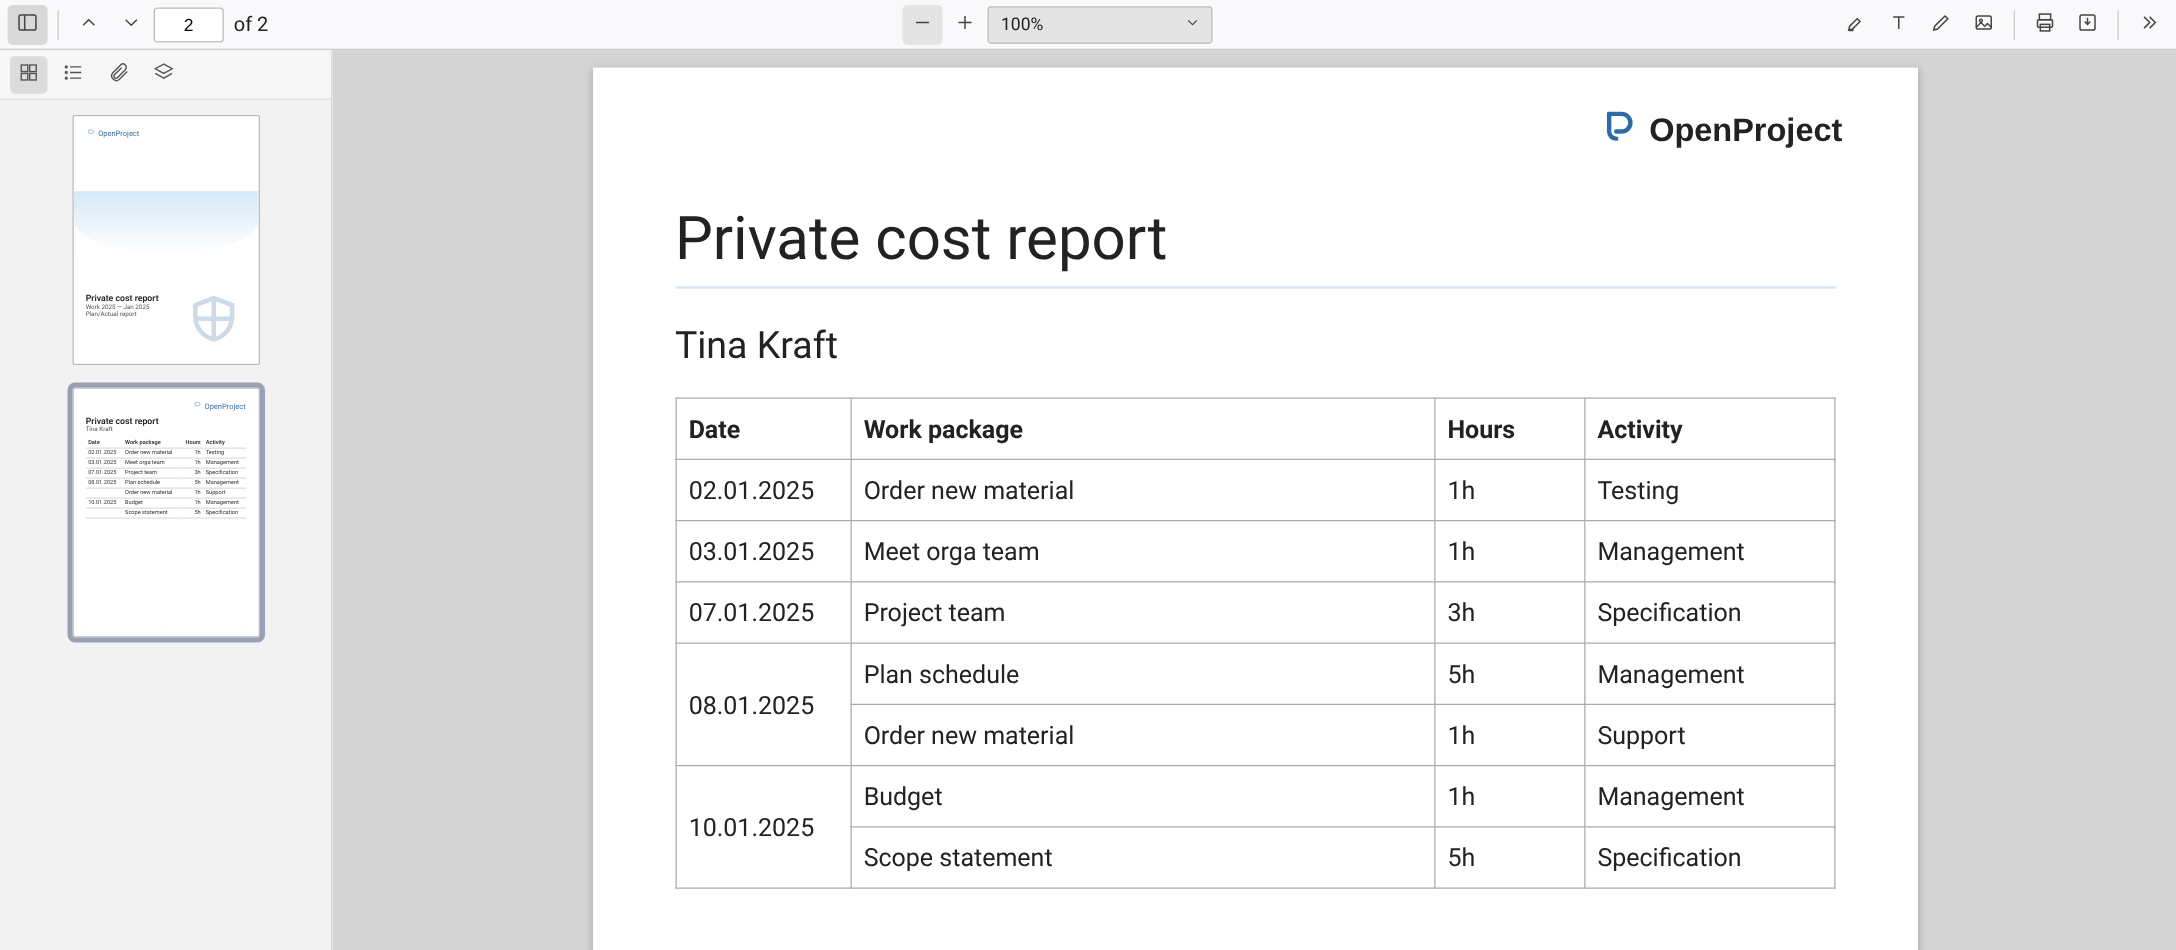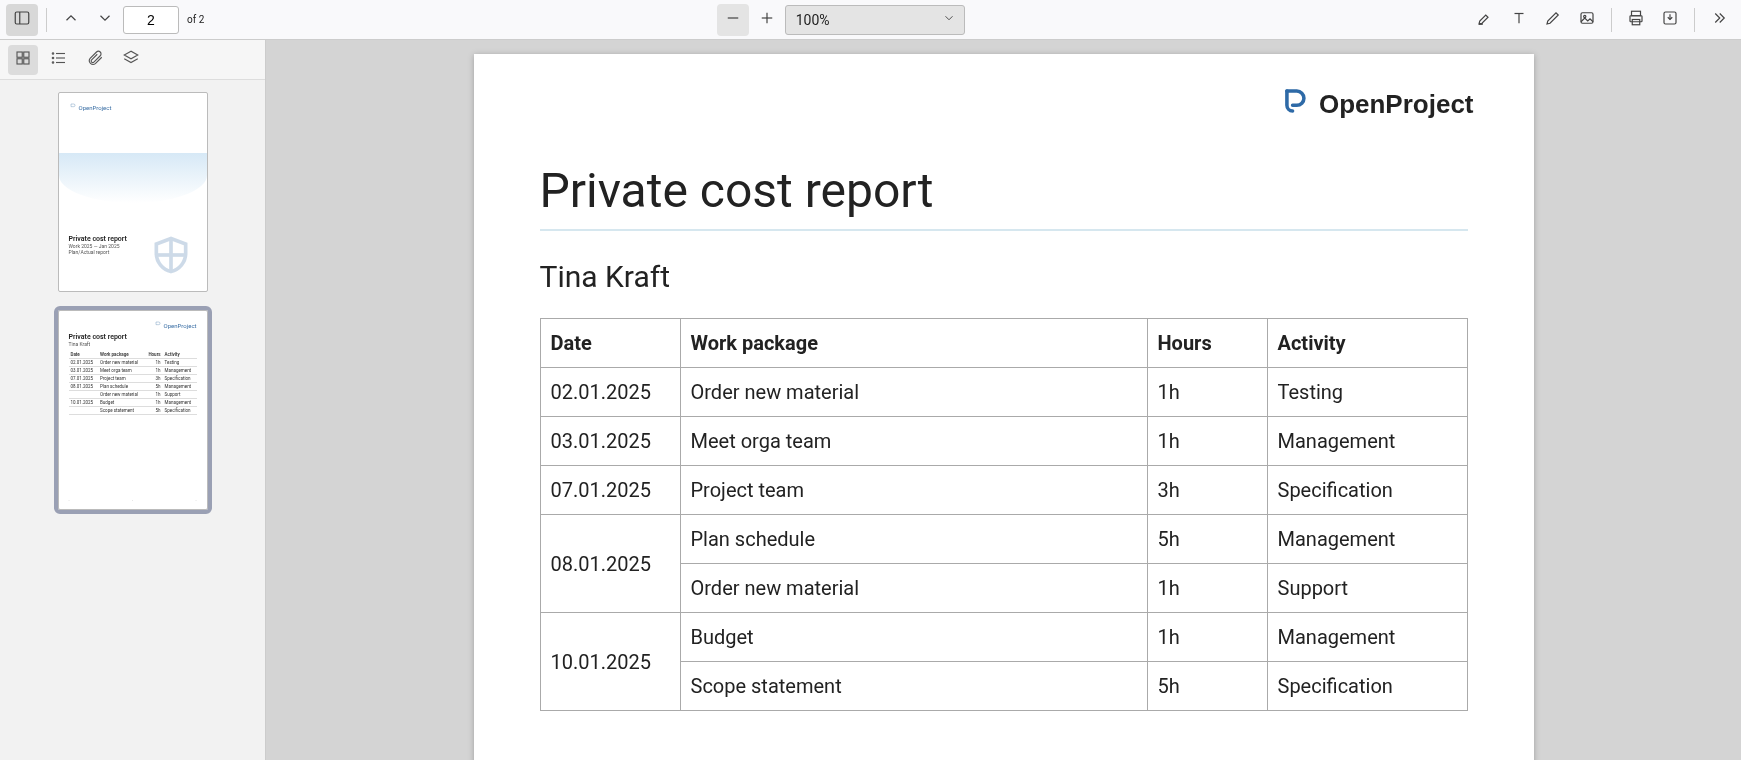--- a/index.html
+++ b/index.html
@@ -33,21 +33,21 @@
   .tb-btn svg { width: 18px; height: 18px; stroke: #444; fill: none; stroke-width: 1.6; }
   .tb-btn.active { background: #d8d8d8; }
   .tb-sep { width: 1px; height: 24px; background: #ccc; margin: 0 6px; }
   .tb-group { display:flex; align-items:center; gap:2px; }
   .page-input {
     width: 56px; height: 28px;
     border: 1px solid #bbb; border-radius: 3px;
     text-align: center; font-size: 14px;
     background:#fff;
   }
-  .page-of { font-size: 10px; color:#222; margin: 0 8px 0 6px; }
+  .page-of { font-size: 16px; color:#222; margin: 0 8px 0 6px; }
   .zoom-select {
     display:flex; align-items:center; justify-content:space-between;
     width: 180px; height: 30px;
     border:1px solid #bbb; border-radius:3px;
     background:#e4e4e4;
     padding: 0 8px 0 10px;
     font-size:14px; color:#222;
     cursor:pointer;
   }
   .zoom-select svg { width:14px; height:14px; stroke:#444; fill:none; stroke-width:1.6;}

